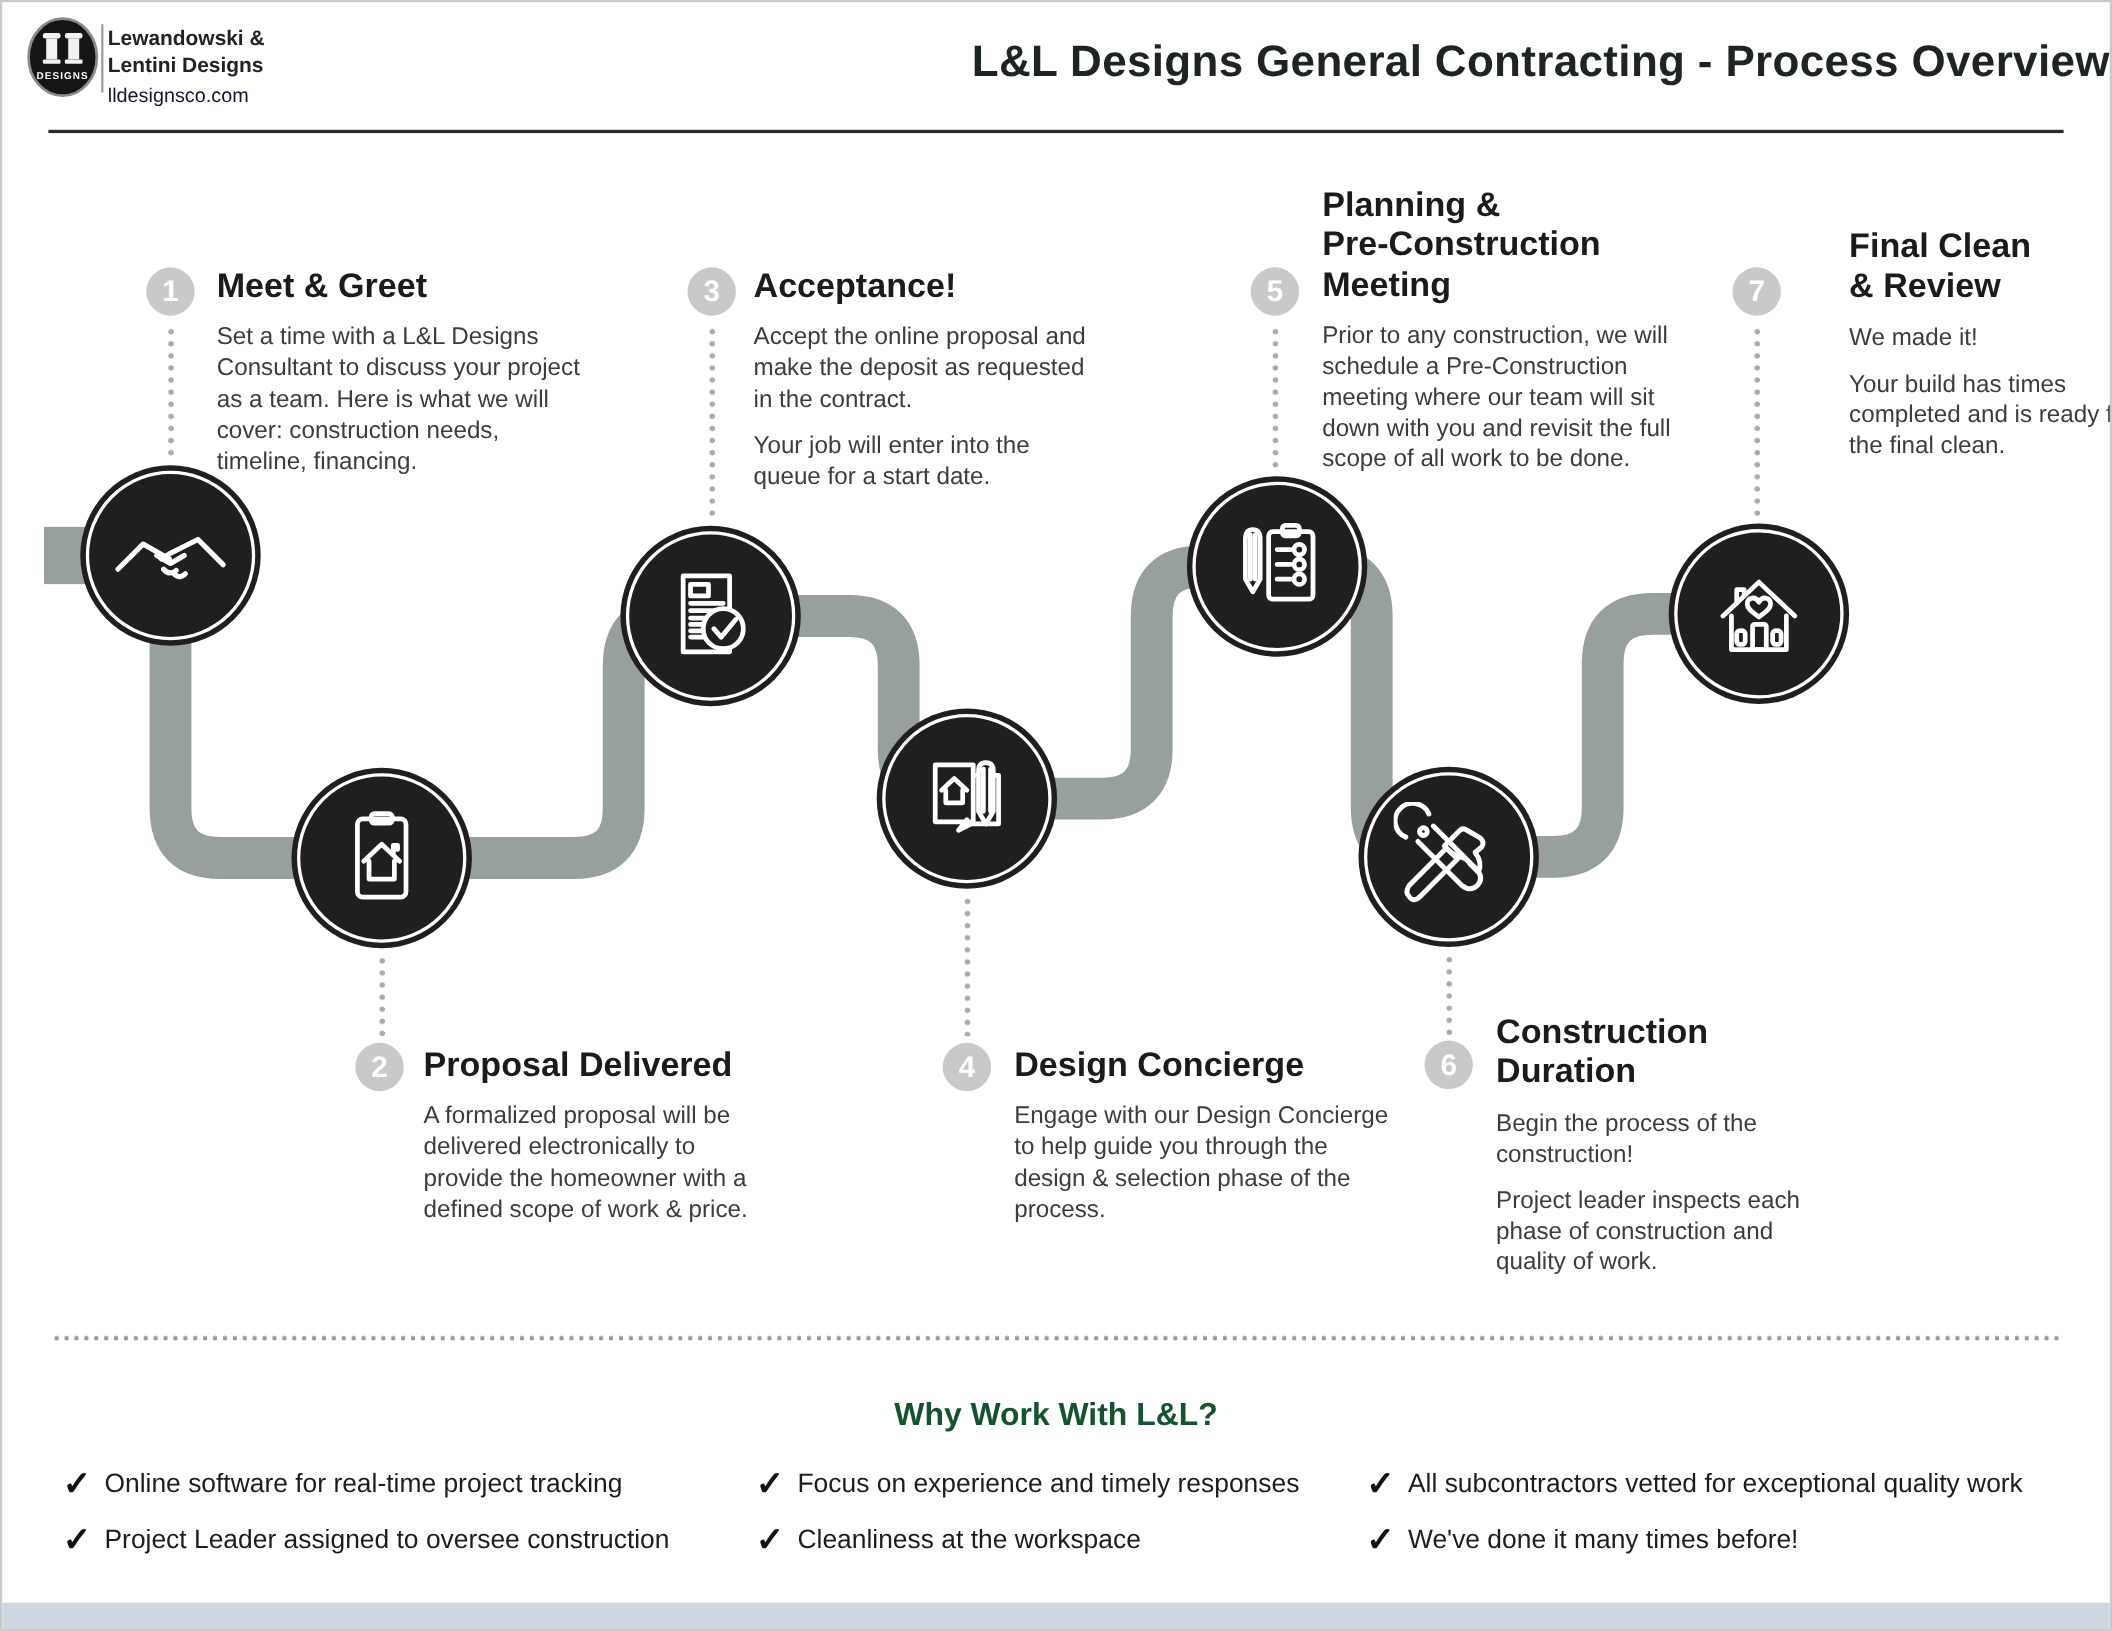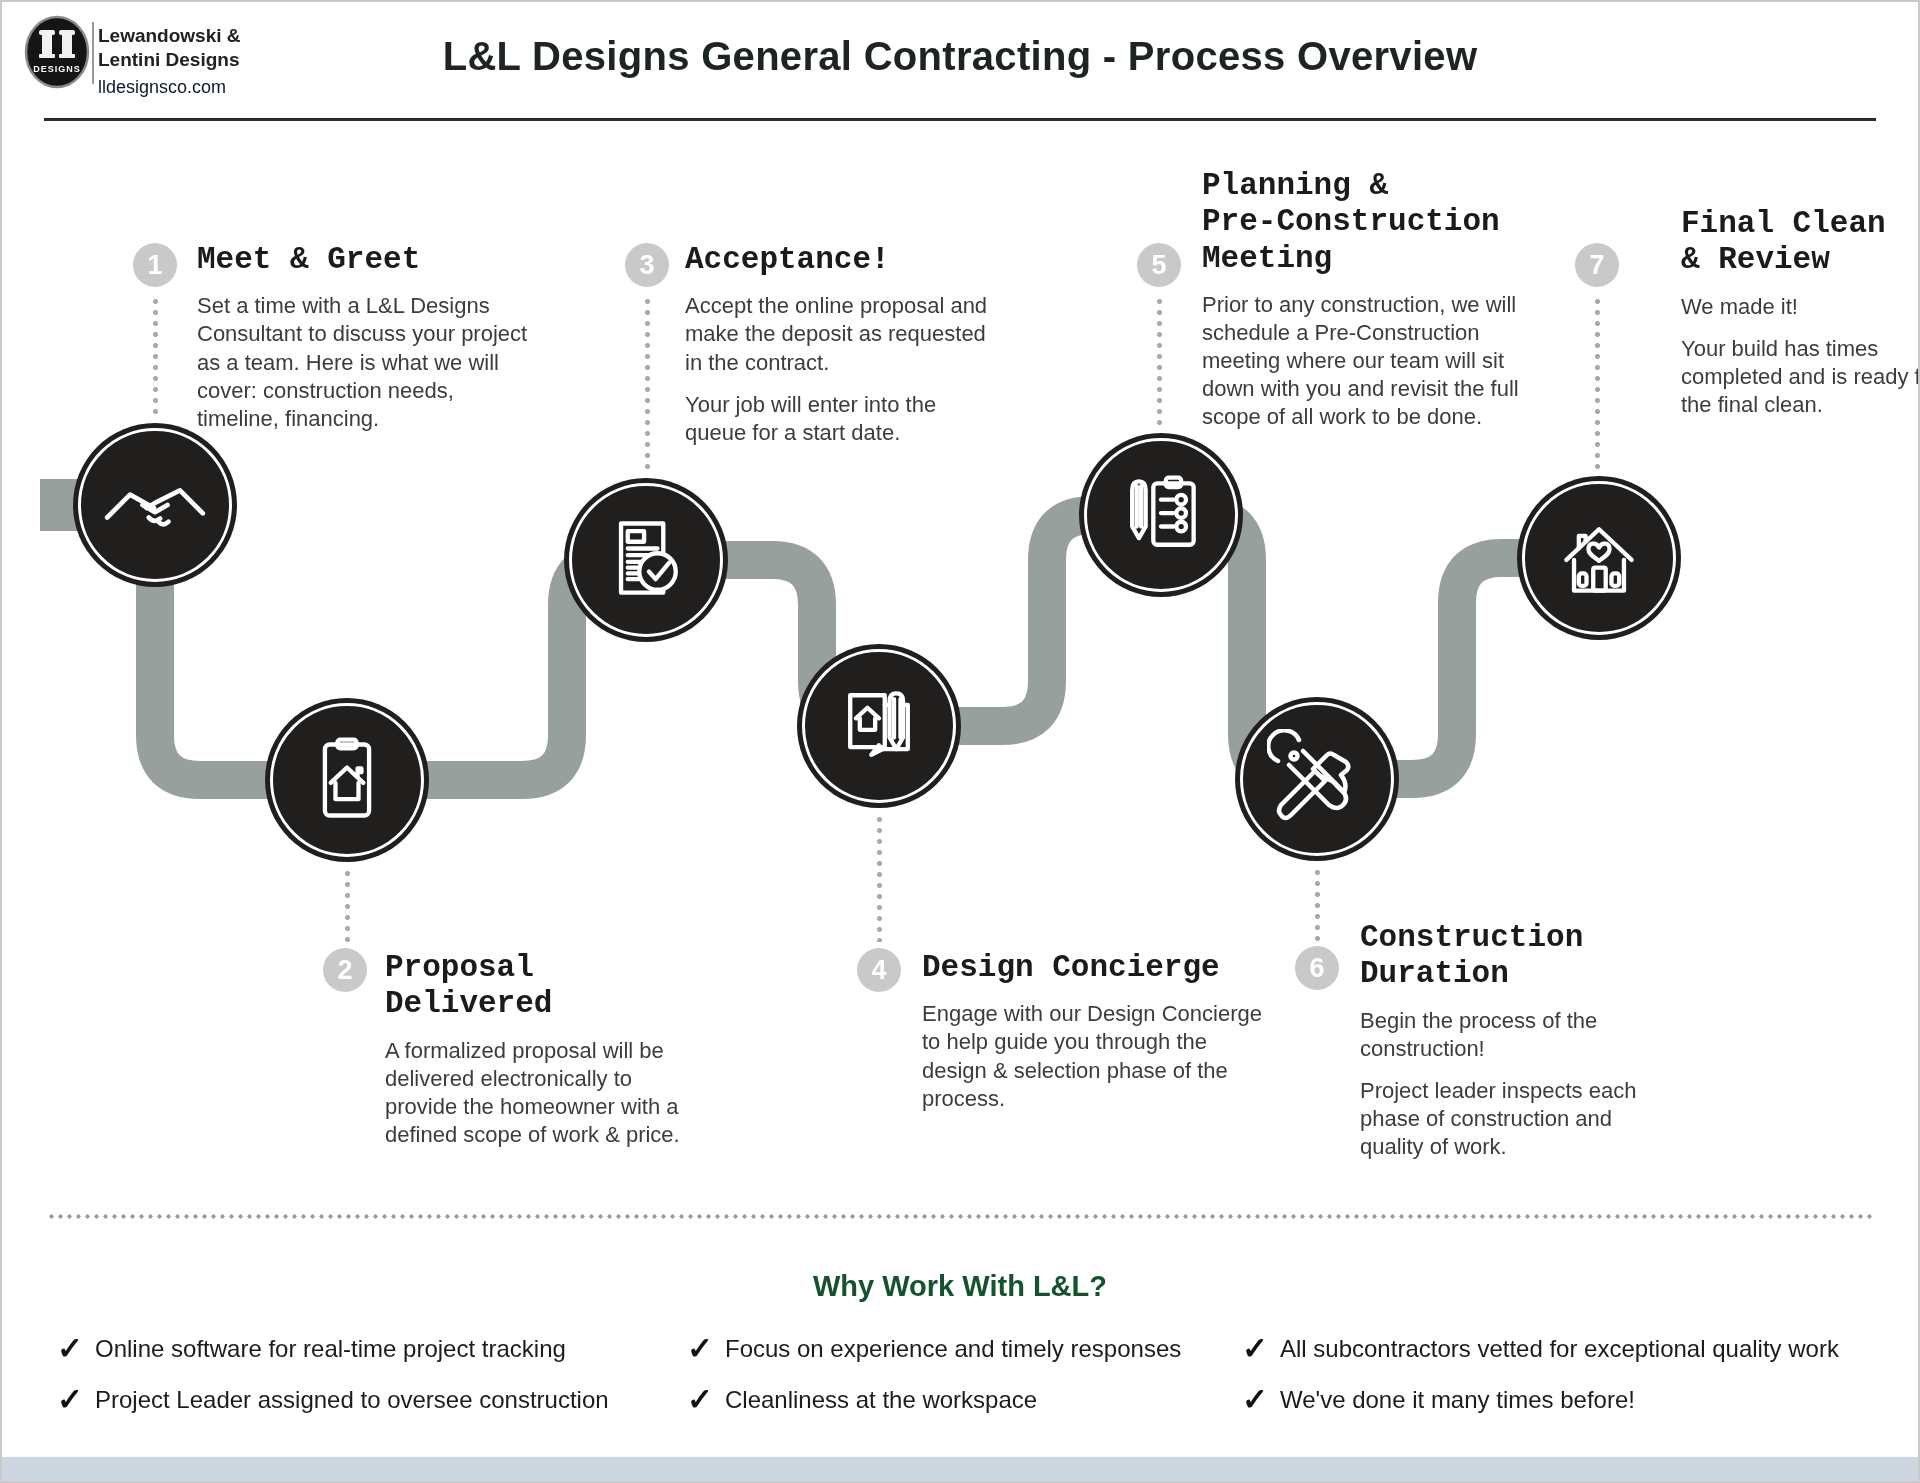--- a/index.html
+++ b/index.html
@@ -11,21 +11,21 @@
     overflow:hidden;
   }
   
   .logo-wrap { position:absolute; left:22px; top:13px; width:66px; height:74px; }
   .v-divider { position:absolute; left:90px; top:20px; width:2px; height:62px; background:#9a9a9a; }
   .brand { position:absolute; left:96px; top:22px; }
   .brand-line { font-size:19px; font-weight:700; color:#222; line-height:1.25; }
   .brand-site { font-size:18px; color:#0f172a; margin-top:5px; }
   .page-title {
     position:absolute; left:0; right:0; top:32px; margin:0;
-    text-align:center; font-size:40px; font-weight:700; color:#1d2422; letter-spacing:0.3px;
+    text-align:right; font-size:40px; font-weight:700; color:#1d2422; letter-spacing:0.3px;
   }
   .rule { position:absolute; left:42px; right:42px; top:116px; height:3px; background:#2b2b2b; }
 
   
   .flow { position:absolute; left:0; top:0; }
 
   
   .node {
     position:absolute; width:164px; height:164px; border-radius:50%;
     background:#211e1e; display:flex; align-items:center; justify-content:center;
@@ -65,21 +65,21 @@
   .d3{left:643px; top:294px; height:176px;}
   .d4{left:875px; top:812px; height:128px;}
   .d5{left:1155px;top:294px; height:132px;}
   .d6{left:1313px;top:865px; height:74px;}
   .d7{left:1593px;top:294px; height:174px;}
 
   
   .step-text { position:absolute; }
   .step-text h3 {
     margin:0 0 14px; font-size:31px; font-weight:700; color:#1b1b1b;
-    line-height:1.17; white-space:pre-line;font-family:Liberation Mono, monospace;
+    line-height:1.17; white-space:pre-line;
   }
   .step-text p { margin:12px 0 14px; font-size:22px; color:#3c3c3c; line-height:1.28; }
   .t1{left:195px; top:240px; width:335px;}
   .t2{left:383px; top:948px; width:300px;}
   .t3{left:683px; top:240px; width:305px;}
   .t4{left:920px; top:948px; width:345px;}
   .t5{left:1200px;top:166px; width:355px;}
   .t6{left:1358px;top:918px; width:320px;}
   .t7{left:1679px;top:204px; width:265px;}
 

